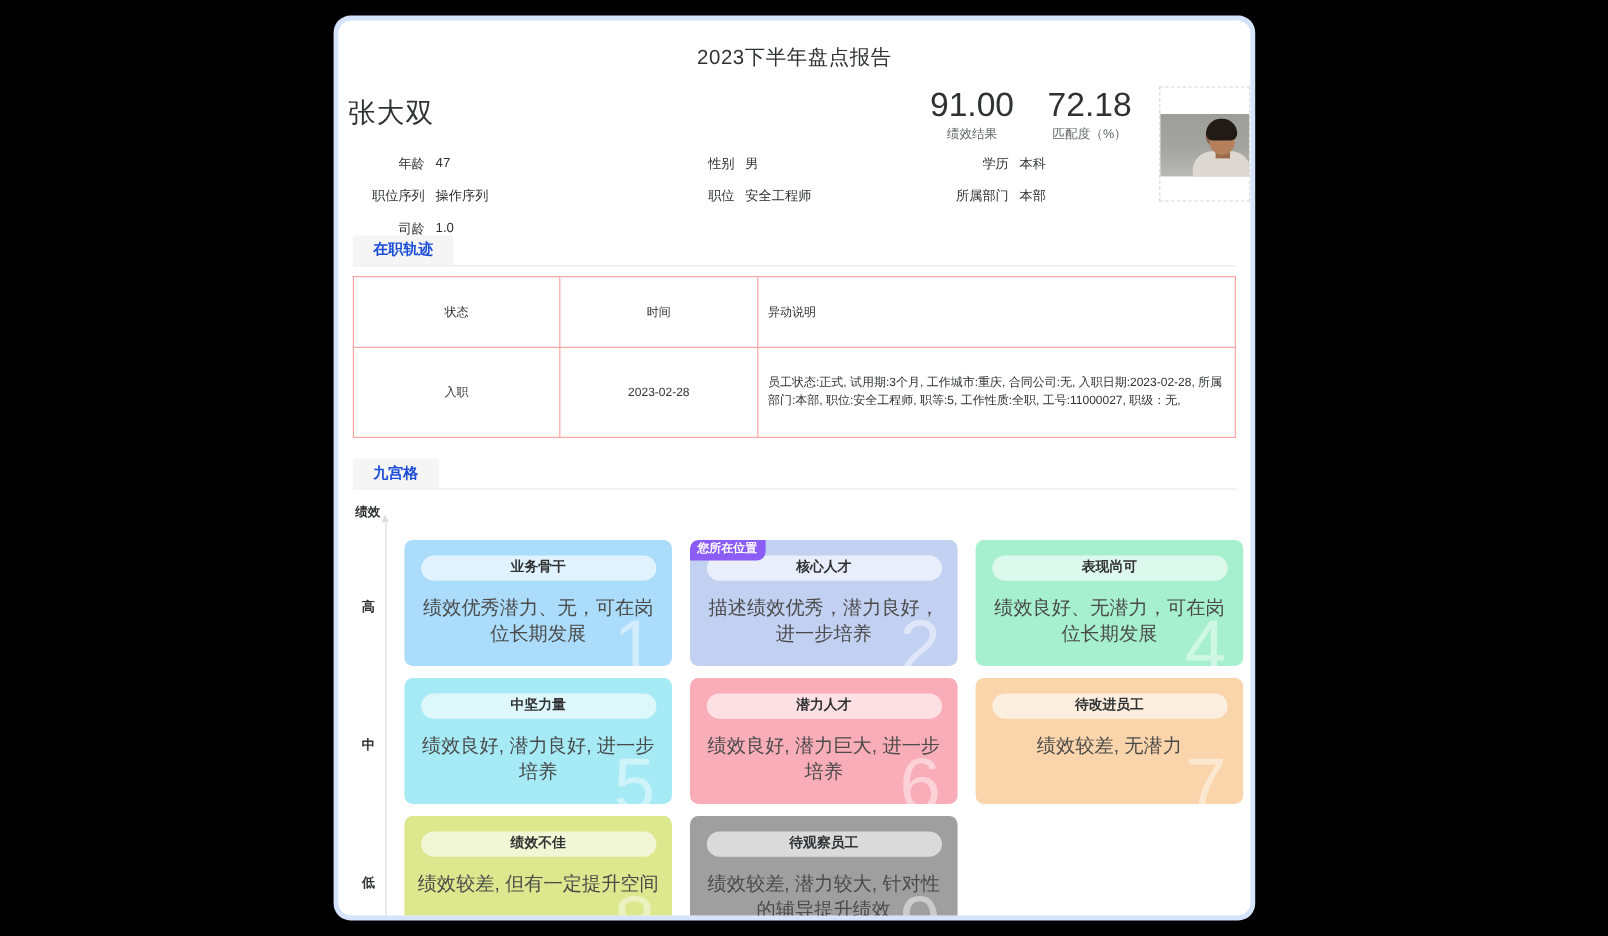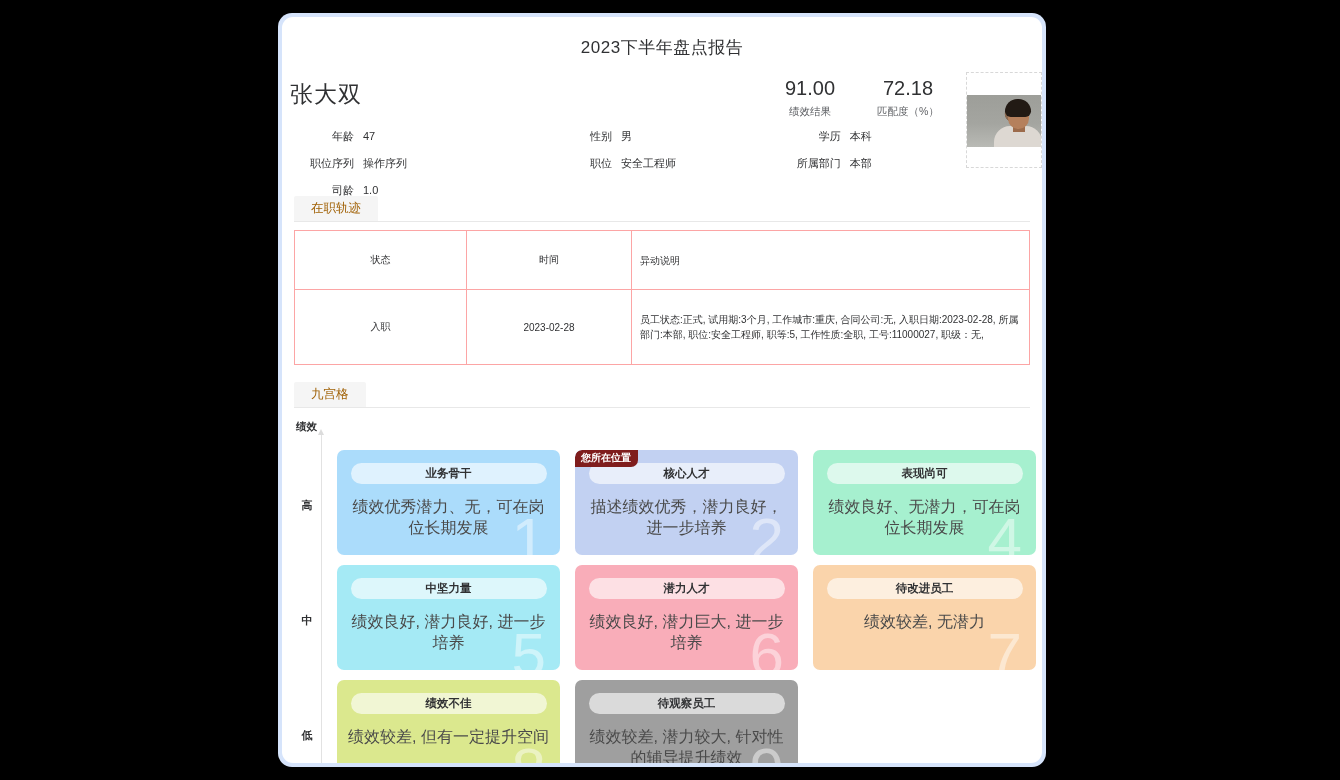--- a/index.html
+++ b/index.html
@@ -63,21 +63,21 @@
   }
   .scores {
     position: absolute;
     right: 95px;
     top: 0px;
     display: flex;
     gap: 20px;
   }
   .score-block { width: 78px; text-align: center; }
   .score-val {
-    font-size: 20px;
+    font-size: 28px;
     color: #303133;
     line-height: 26px;
   }
   .score-lbl {
     font-size: 10.5px;
     color: #606266;
     margin-top: 4px;
   }
   .avatar-box {
     position: absolute;
@@ -154,22 +154,22 @@
   .sec-head {
     display: flex;
     align-items: flex-end;
     border-bottom: 1px solid #e8e8e8;
     height: 26px;
   }
   .sec-tab {
     background: #f5f5f5;
     padding: 5px 17px 5px 17px;
     font-size: 12.5px;
-    font-weight: normal;
-    color: #a16207;
+    font-weight: bold;
+    color: #1d4ed8;
     border-radius: 2px 2px 0 0;
     line-height: 15px;
   }
   
   .tbl {
     width: 100%;
     border-collapse: collapse;
     margin-top: 8px;
     table-layout: fixed;
   }
@@ -442,21 +442,21 @@
 
         <div class="grid">
 
           <div class="cellbox" style="background: rgb(171, 220, 251);">
             <div class="pill">业务骨干</div>
             <div class="cell-desc">绩效优秀潜力、无，可在岗位长期发展</div>
             <div class="cell-num">1</div>
           </div>
 
           <div class="cellbox" style="background: rgb(194, 209, 242);">
-            <div class="here-badge" style="background: #7f1d1d;">您所在位置</div>
+            <div class="here-badge" style="background: #8b5cf6;">您所在位置</div>
             <div class="pill">核心人才</div>
             <div class="cell-desc">描述绩效优秀，潜力良好，进一步培养</div>
             <div class="cell-num">2</div>
           </div>
 
 
           <div class="cellbox" style="background: rgb(166, 240, 207);">
             <div class="pill">表现尚可</div>
             <div class="cell-desc">绩效良好、无潜力，可在岗位长期发展</div>
             <div class="cell-num">4</div>

